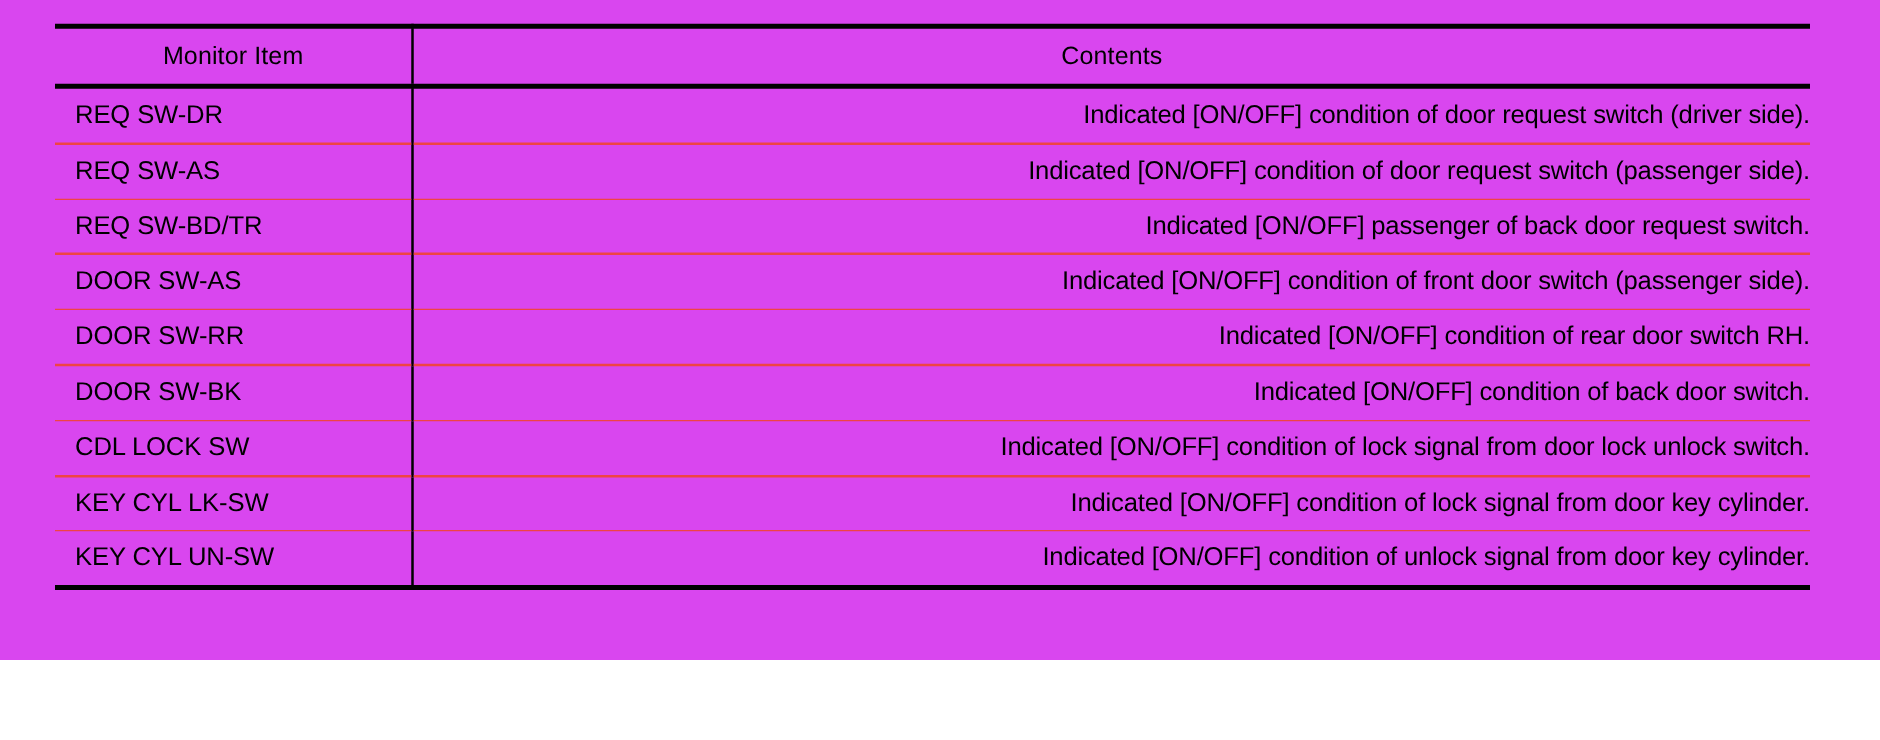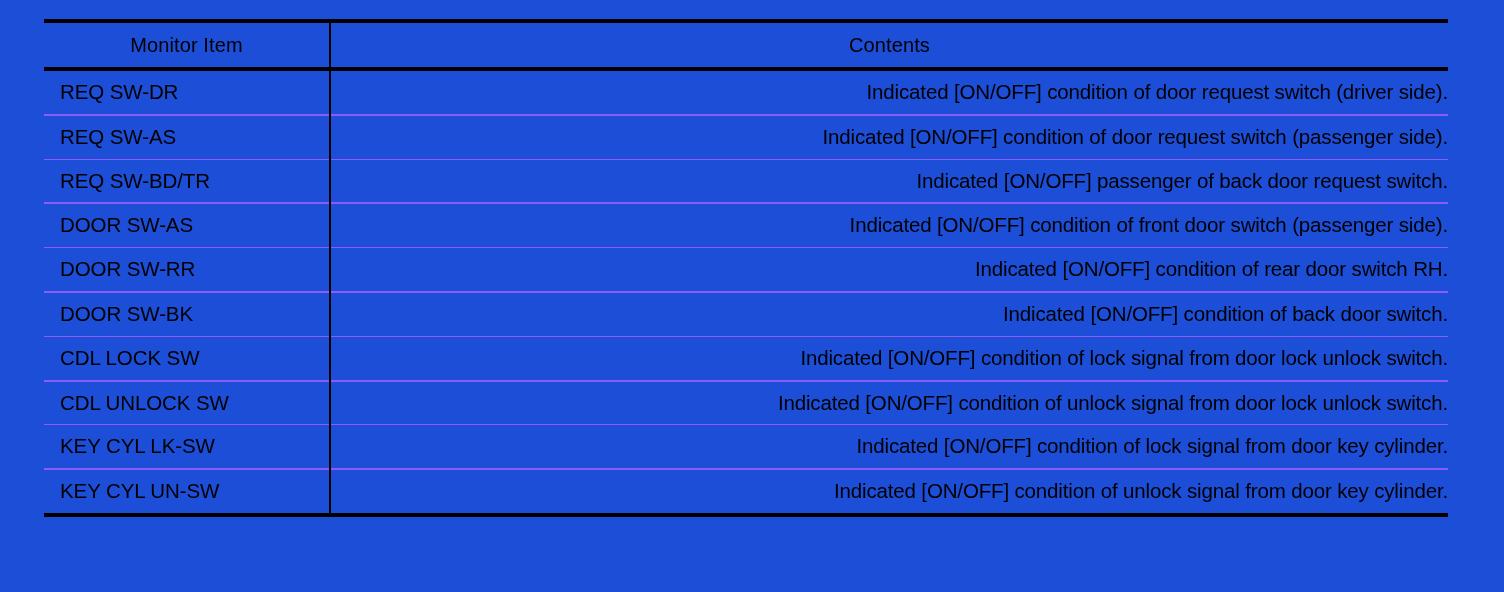--- a/index.html
+++ b/index.html
@@ -13,22 +13,22 @@
     height: 592px;
     overflow: hidden;
     font-family: "Liberation Sans", "DejaVu Sans", sans-serif;
     color: #000000;
     -webkit-font-smoothing: none;
   }
 
   .page {
     position: relative;
     width: 1504px;
-    height: 592px;
-    background: #1d4ed8;
+    height: 528px;
+    background: #d946ef;
   }
 
   
   .table-wrap {
     position: absolute;
     left: 44px;
     top: 19px;
     width: 1404px;
   }
 
@@ -42,21 +42,21 @@
   table.monitor-table {
     border-top: 4px solid #000;
     border-bottom: 4px solid #000;
   }
 
   thead tr.header-row {
     border-bottom: 4px solid #000;
   }
 
   tbody tr {
-    border-top: 2px solid #8b5cf6;
+    border-top: 2px solid #ef4444;
   }
   tbody tr:first-child {
     border-top: 0;
   }
   
   tbody tr:nth-child(odd) {
     border-top-width: 1px;
   }
   tbody tr:nth-child(even) {
     border-top-width: 2px;
@@ -148,24 +148,20 @@
           </tr>
           <tr>
             <td class="item-cell">DOOR SW-BK</td>
             <td class="content-cell">Indicated [ON/OFF] condition of back door switch.</td>
           </tr>
           <tr>
             <td class="item-cell">CDL LOCK SW</td>
             <td class="content-cell">Indicated [ON/OFF] condition of lock signal from door lock unlock switch.</td>
           </tr>
           <tr>
-            <td class="item-cell">CDL UNLOCK SW</td>
-            <td class="content-cell">Indicated [ON/OFF] condition of unlock signal from door lock unlock switch.</td>
-          </tr>
-          <tr>
             <td class="item-cell">KEY CYL LK-SW</td>
             <td class="content-cell">Indicated [ON/OFF] condition of lock signal from door key cylinder.</td>
           </tr>
           <tr>
             <td class="item-cell">KEY CYL UN-SW</td>
             <td class="content-cell">Indicated [ON/OFF] condition of unlock signal from door key cylinder.</td>
           </tr>
         </tbody>
     </table>
 

